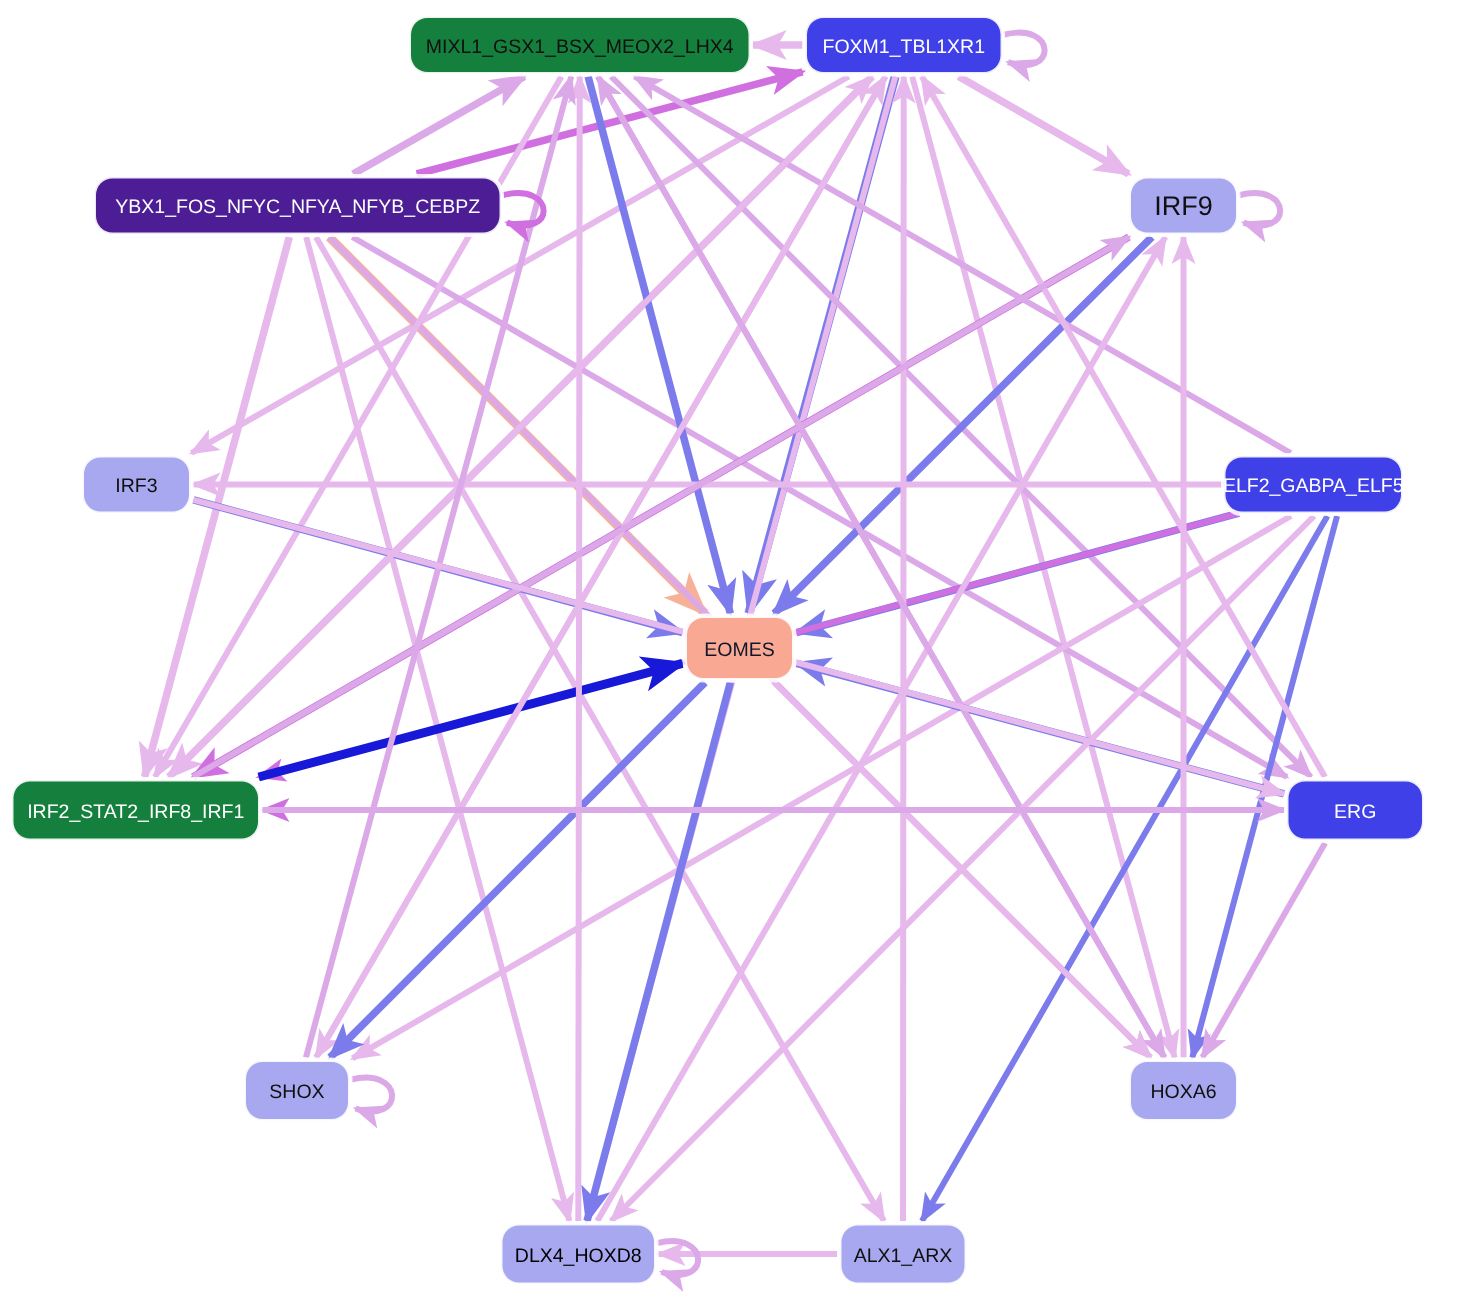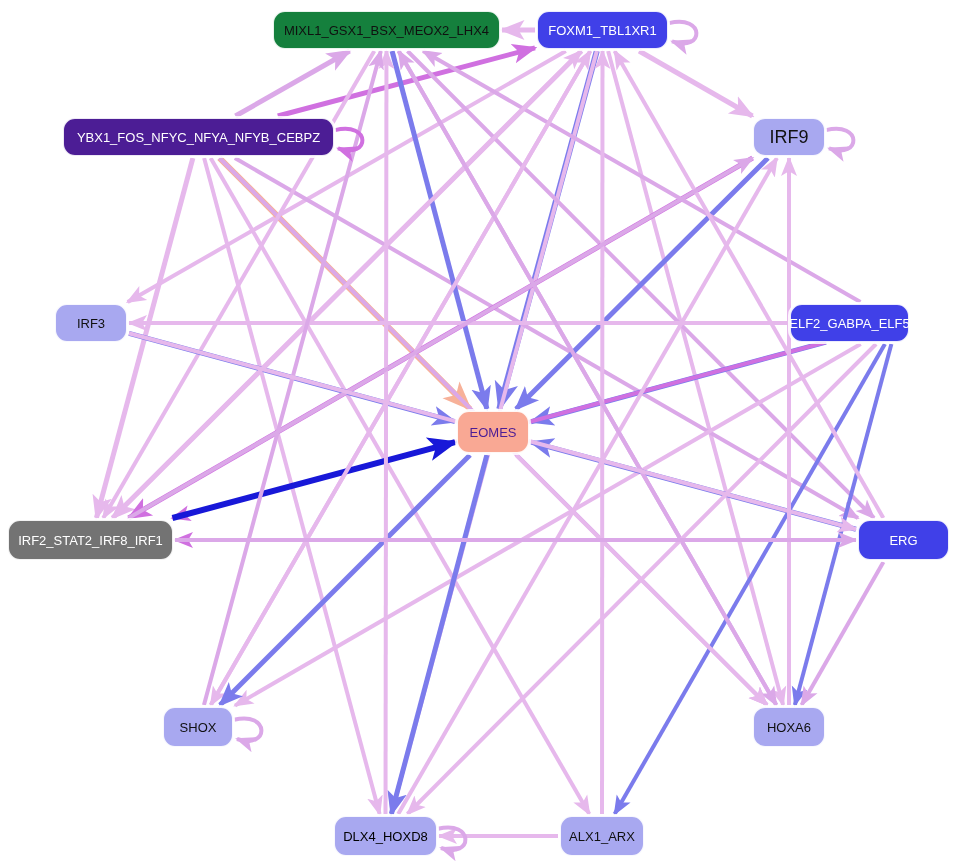--- a/index.html
+++ b/index.html
@@ -103,27 +103,27 @@
     </div>
     <div class="node" style="left: 63px; top: 118px; width: 271px; height: 38px; background: #4c1d95; color: rgb(255, 255, 255); font-size: 13px;">
       <span>YBX1_FOS_NFYC_NFYA_NFYB_CEBPZ</span>
     </div>
     <div class="node" style="left: 753px; top: 118px; width: 72px; height: 38px; background: rgb(168, 168, 240); color: rgb(16, 16, 16); font-size: 18px;">
       <span>IRF9</span>
     </div>
     <div class="node" style="left: 55px; top: 304px; width: 72px; height: 38px; background: rgb(168, 168, 240); color: rgb(16, 16, 16); font-size: 13px;">
       <span>IRF3</span>
     </div>
-    <div class="node" style="left: 790px; top: 304px; width: 119px; height: 38px; background: rgb(64, 64, 232); color: rgb(255, 255, 255); font-size: 13px;">
+    <div class="node" style="left: 816px; top: 304px; width: 119px; height: 38px; background: rgb(64, 64, 232); color: rgb(255, 255, 255); font-size: 13px;">
       <span>ELF2_GABPA_ELF5</span>
     </div>
-    <div class="node" style="left: 457px; top: 411px; width: 72px; height: 42px; background: rgb(249, 168, 148); color: #4c1d95; font-size: 13px;">
+    <div class="node" style="left: 457px; top: 411px; width: 72px; height: 42px; background: rgb(249, 168, 148); color: #0f172a; font-size: 13px;">
       <span>EOMES</span>
     </div>
-    <div class="node" style="left: 8px; top: 520px; width: 165px; height: 40px; background: #737373; color: rgb(255, 255, 255); font-size: 13px;">
+    <div class="node" style="left: 8px; top: 520px; width: 165px; height: 40px; background: #15803d; color: rgb(255, 255, 255); font-size: 13px;">
       <span>IRF2_STAT2_IRF8_IRF1</span>
     </div>
     <div class="node" style="left: 858px; top: 520px; width: 91px; height: 40px; background: rgb(64, 64, 232); color: rgb(255, 255, 255); font-size: 13px;">
       <span>ERG</span>
     </div>
     <div class="node" style="left: 163px; top: 707px; width: 70px; height: 40px; background: rgb(168, 168, 240); color: rgb(16, 16, 16); font-size: 13px;">
       <span>SHOX</span>
     </div>
     <div class="node" style="left: 753px; top: 707px; width: 72px; height: 40px; background: rgb(168, 168, 240); color: rgb(16, 16, 16); font-size: 13px;">
       <span>HOXA6</span>

